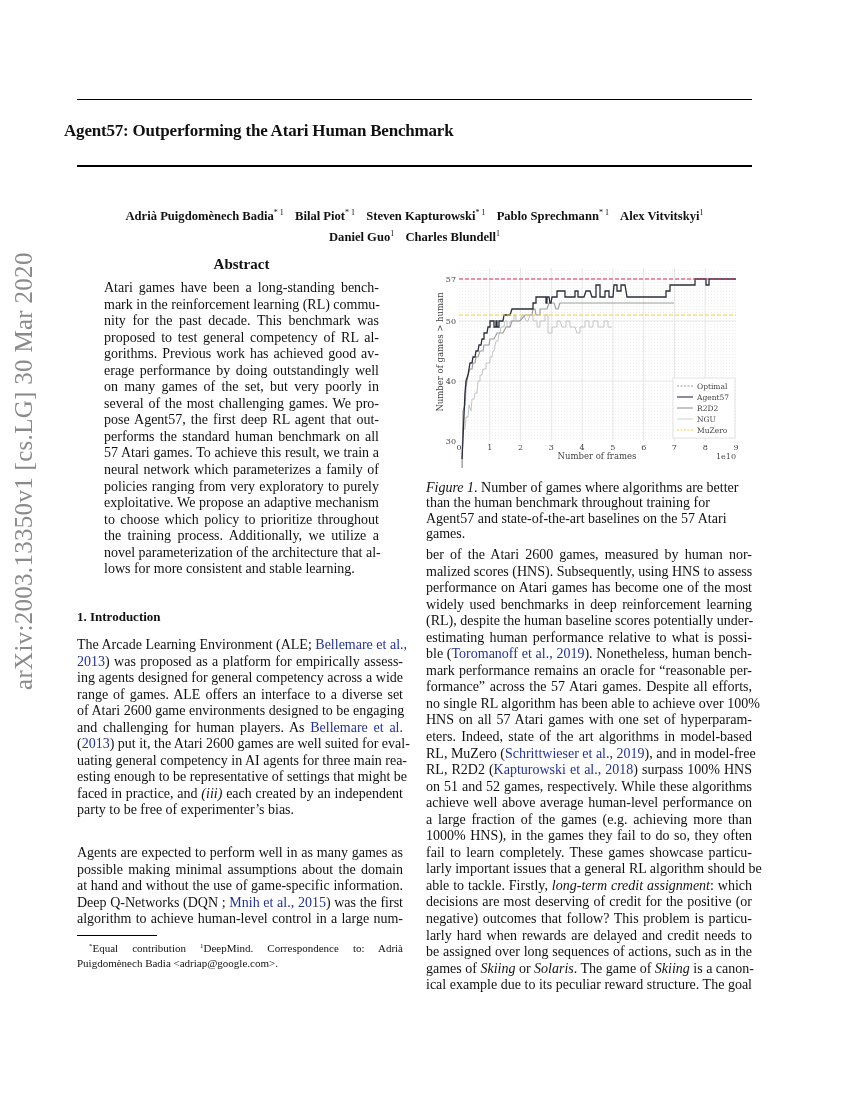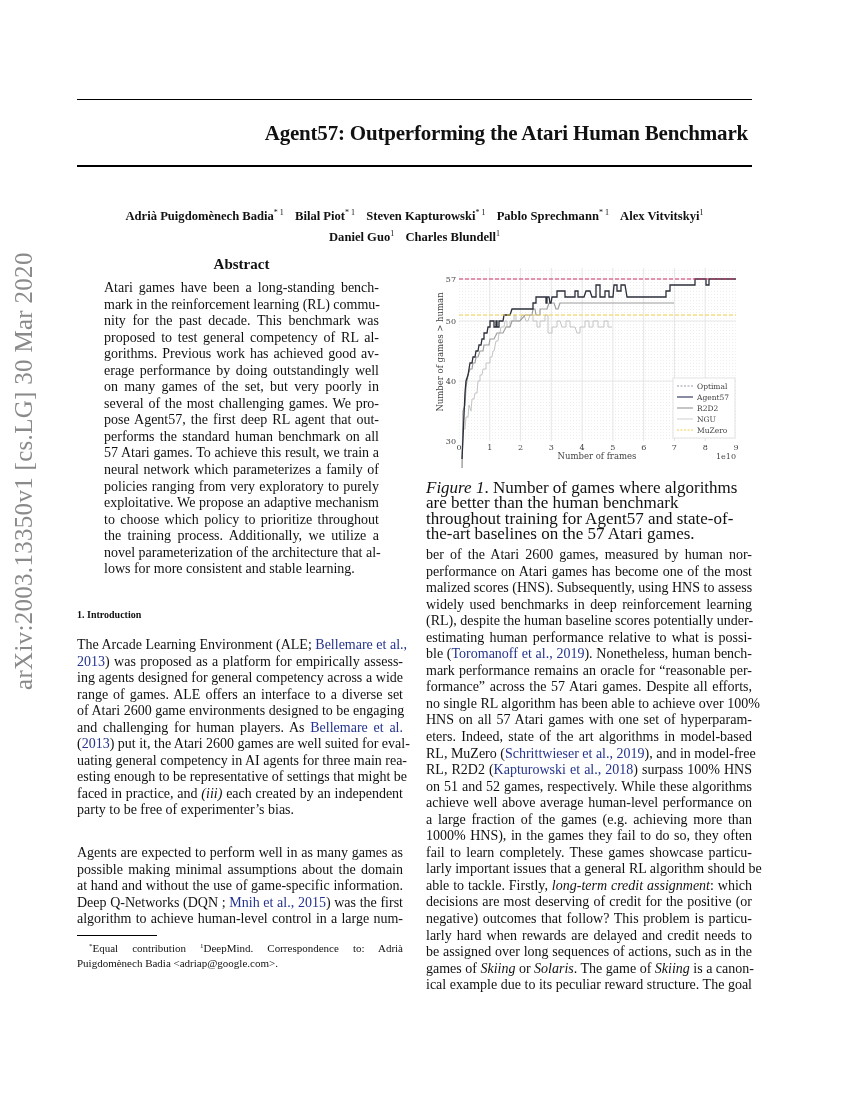--- a/index.html
+++ b/index.html
@@ -1,35 +1,35 @@
 <!DOCTYPE html>
 <html><head>
 <meta charset="utf-8">
 <style>
   html, body { margin:0; padding:0; background:#ffffff; }
   body { width:850px; height:1100px; position:relative; overflow:hidden;
          font-family:"Liberation Serif", "DejaVu Serif", serif; color:#111; }
   .abs { position:absolute; }
   .rule { position:absolute; left:77px; width:675px; background:#000; }
-  .title { position:absolute; left:73px; width:675px; top:121px; text-align:right;
-           font-weight:bold; font-size:21px; letter-spacing:-0.2px; }
+  .title { position:absolute; left:64px; width:675px; top:121px; text-align:left;
+           font-weight:bold; font-size:17px; letter-spacing:-0.2px; }
   .authors { position:absolute; left:77px; width:675px; top:204px; text-align:center;
              font-weight:bold; font-size:12.6px; line-height:17px; }
   .authors sup { font-weight:normal; font-size:8px; vertical-align:5px; }
   .authors .au { margin:0 4px; white-space:nowrap; }
   .arxiv { position:absolute; left:10px; top:690px; transform-origin:0 0; transform:rotate(-90deg);
            font-size:25px; color:#8a8a8a; white-space:nowrap; letter-spacing:0.3px; }
   .abs-head { position:absolute; left:104px; width:275px; top:256px; text-align:center;
               font-weight:bold; font-size:15px; }
   .para { position:absolute; font-size:14px; line-height:16.55px; text-align:justify; hyphens:manual; }
   .para .ln { display:block; text-align:justify; text-align-last:justify; white-space:nowrap; }
   .para .ln.last { text-align-last:left; }
   .cite { color:#23338c; }
-  .sec-head { position:absolute; left:77px; top:609px; font-weight:bold; font-size:10px;text-align:center; }
-  .caption { position:absolute; left:426px; width:326px; top:480px; font-size:17px; line-height:15.4px; }
+  .sec-head { position:absolute; left:77px; top:609px; font-weight:bold; font-size:13px;text-align:center; }
+  .caption { position:absolute; left:426px; width:326px; top:480px; font-size:14px; line-height:15.4px; }
   .footrule { position:absolute; left:77px; top:935px; width:80px; height:1px; background:#000; }
   .footnote { position:absolute; left:77px; width:326px; top:939px; font-size:11px; line-height:15px; }
   .footnote sup { font-size:7px; vertical-align:4px; }
   svg text { font-family:"DejaVu Serif", serif; }
 </style>
 </head>
 <body>
 
 <div class="rule" style="top:99px;height:1px;"></div>
 <div class="title">Agent57: Outperforming the Atari Human Benchmark</div>
@@ -171,22 +171,22 @@
     <text x="697" y="422" font-size="7.5" fill="#444">NGU</text>
     <line x1="677" y1="430" x2="693" y2="430" stroke="#f2d04b" stroke-width="1.2" stroke-dasharray="2,1.5"></line>
     <text x="697" y="433" font-size="7.5" fill="#444">MuZero</text>
   </g>
 </svg>
 
 <div class="caption"><i>Figure 1</i><span>. Number of games where algorithms are better than the human benchmark throughout training for Agent57 and state-of-the-art baselines on the 57 Atari games.</span></div>
 
 <div class="para" style="left:426px;width:326px;top:547px;">
   <span class="ln">ber of the Atari 2600 games, measured by human nor-</span>
+  <span class="ln">malized scores (HNS). Subsequently, using HNS to assess</span>
   <span class="ln">performance on Atari games has become one of the most</span>
-  <span class="ln">malized scores (HNS). Subsequently, using HNS to assess</span>
   <span class="ln">widely used benchmarks in deep reinforcement learning</span>
   <span class="ln">(RL), despite the human baseline scores potentially under-</span>
   <span class="ln">estimating human performance relative to what is possi-</span>
   <span class="ln"><span>ble (</span><span class="cite">Toromanoff et al., 2019</span><span>). Nonetheless, human bench-</span></span>
   <span class="ln">mark performance remains an oracle for “reasonable per-</span>
   <span class="ln">formance” across the 57 Atari games.  Despite all efforts,</span>
   <span class="ln">no single RL algorithm has been able to achieve over 100%</span>
   <span class="ln">HNS on all 57 Atari games with one set of hyperparam-</span>
   <span class="ln">eters.  Indeed, state of the art algorithms in model-based</span>
   <span class="ln"><span>RL, MuZero (</span><span class="cite">Schrittwieser et al., 2019</span><span>), and in model-free</span></span>

